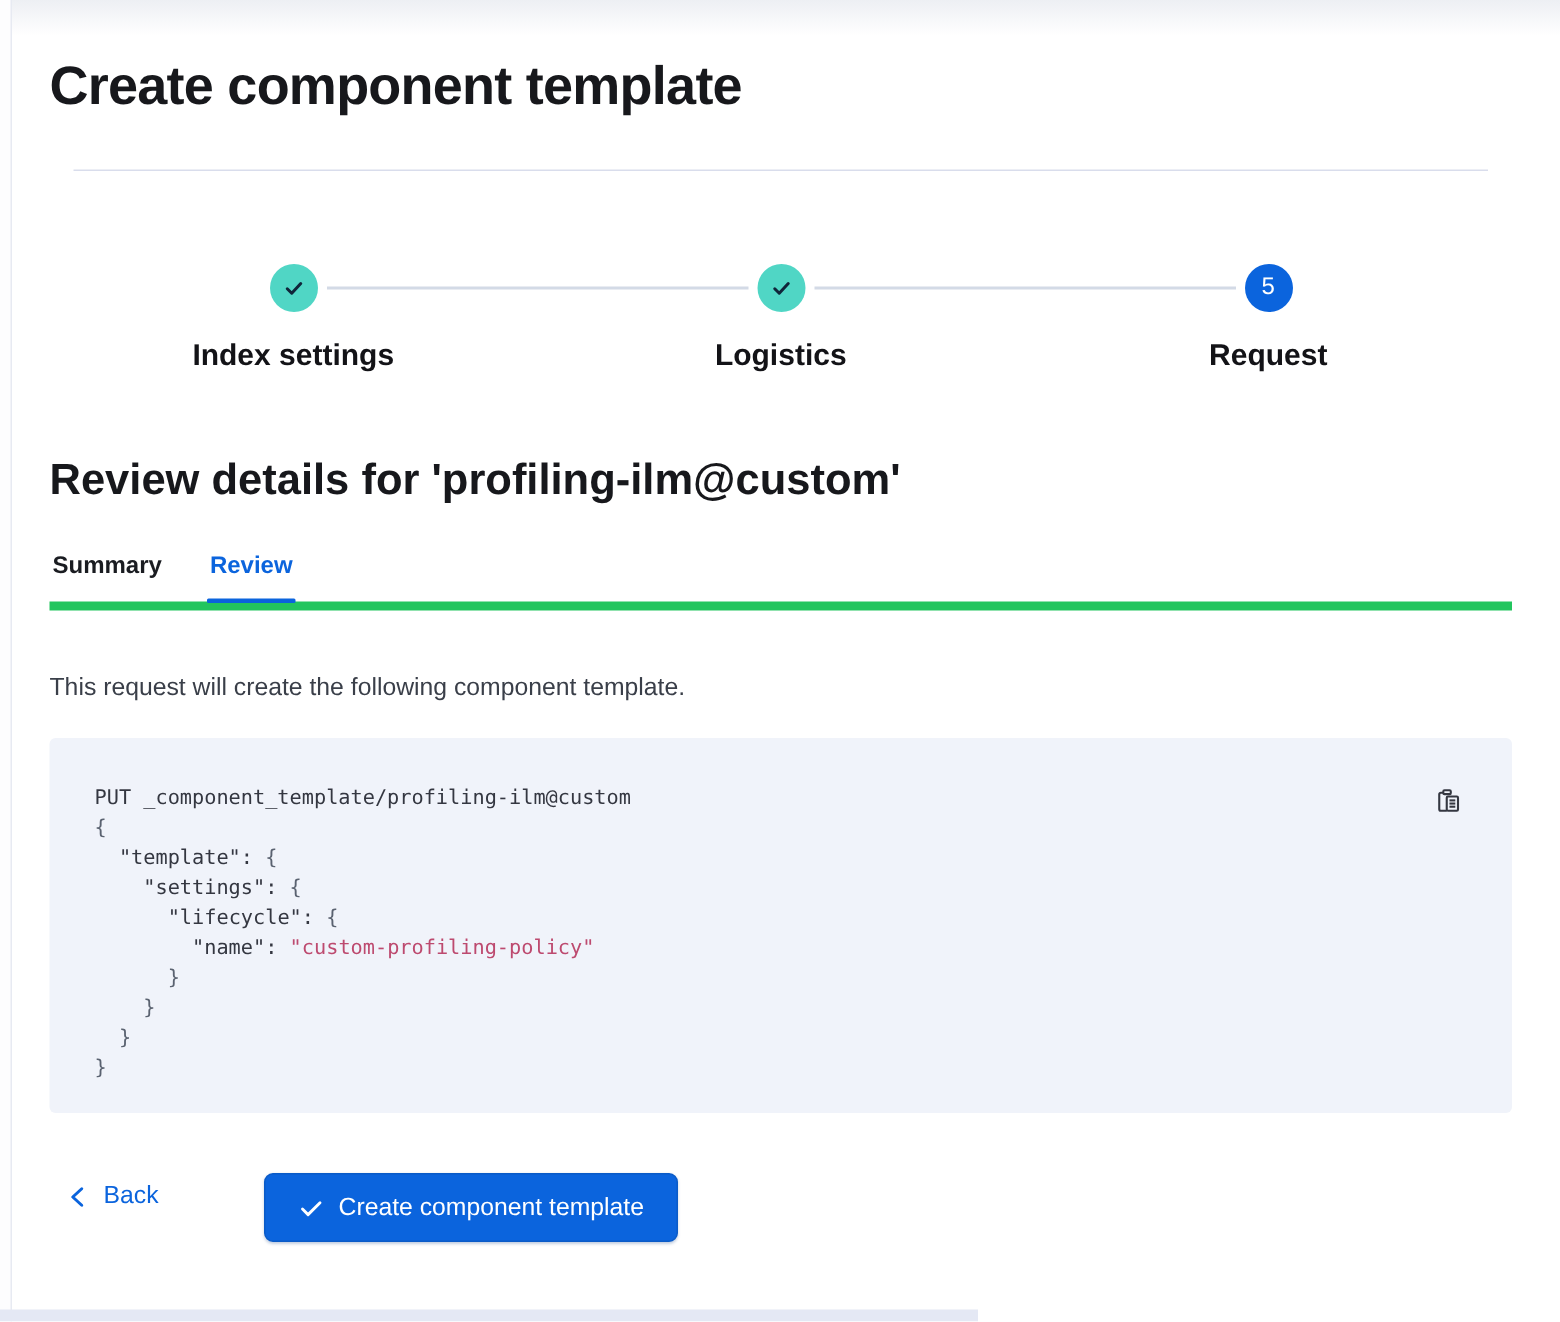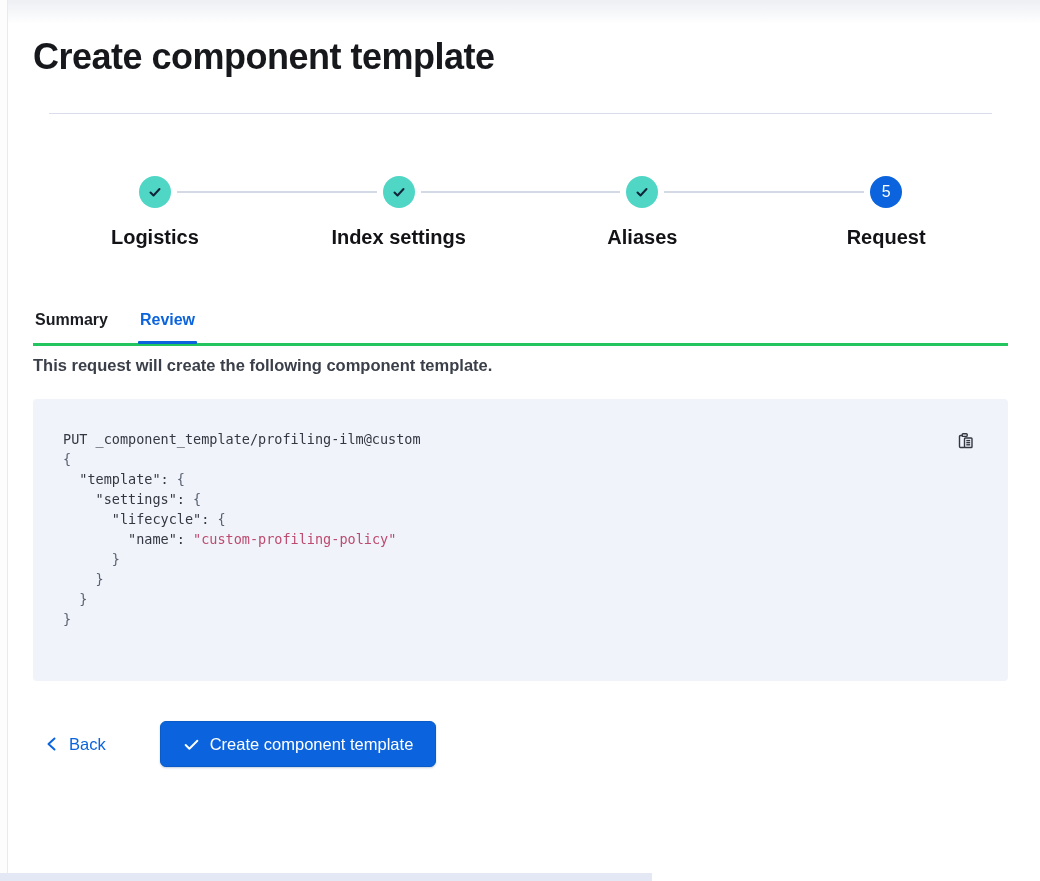--- a/index.html
+++ b/index.html
@@ -56,57 +56,57 @@
   .step-num { color: #fff; font-size: 16px; font-weight: 500; }
   .step-label {
     margin-top: 18px; font-size: 20px; font-weight: 700; color: #131317;
   }
 
   
   h2.review-heading {
     margin-top: 54px;
     font-size: 29px; font-weight: 700; color: #17181c; line-height: 34px;
   }
-  .tabs { display: flex; gap: 28px; margin-top: 62px; border-bottom: 3px solid #22c55e; }
+  .tabs { display: flex; gap: 28px; margin-top: 32px; border-bottom: 6px solid #22c55e; }
   .tab {
     background: none; border: none; font-family: inherit;
     font-size: 16px; font-weight: 700; color: #1a1c21;
     padding: 0 2px 14px 2px; cursor: pointer; position: relative;
   }
   .tab.active { color: var(--primary, #0b64dd); }
   .tab.active::after {
     content: ""; position: absolute; left: 0; right: 0; bottom: -1px;
     height: 3px; background: var(--primary, #0b64dd); border-radius: 1px;
   }
-  .request-description { margin-top: 10px; font-size: 16.5px; color: #3a3f49; font-weight: bold; }
+  .request-description { margin-top: 42px; font-size: 16.5px; color: #3a3f49; }
 
   
   .code-block {
     position: relative; margin-top: 24px;
     background: var(--code-bg, #f0f3fa);
     border-radius: 4px;
     padding: 30px 24px 46px 30px;
-    height: 282px;
+    height: 250px;
   }
   .code-pre {
     font-family: "DejaVu Sans Mono", "Liberation Mono", monospace;
     font-size: 13.5px; line-height: 20px; white-space: pre;
     color: #343741;
   }
   .tok-plain  { color: #343741; }
   .tok-key    { color: #343741; }
   .tok-punct  { color: #5a6270; }
   .tok-string { color: var(--code-string, #bd4a6f); }
   .copy-btn {
     position: absolute; top: 30px; right: 30px;
     background: none; border: none; cursor: pointer; padding: 2px;
   }
 
   
-  .footer-actions { display: flex; align-items: center; margin-top: 40px; }
+  .footer-actions { display: flex; align-items: flex-start; margin-top: 40px; gap: 16px; }
   .back-link {
     display: flex; align-items: center; gap: 10px;
     background: none; border: none; cursor: pointer;
     color: var(--primary, #0b64dd); font-size: 16.5px; font-weight: 500;
     font-family: inherit; padding: 6px 12px;
   }
   .create-btn {
     margin-left: 42px;
     display: inline-flex; align-items: center; gap: 10px;
     background: var(--primary, #0b64dd); color: #ffffff;
@@ -130,49 +130,41 @@
   <hr class="title-divider">
 
   <div class="stepper">
     <button class="step complete">
       <span class="step-circle">
         <svg class="step-check" width="16" height="16" viewBox="0 0 16 16">
             <polyline points="3.5,8.5 6.5,11.5 12.5,5" fill="none" stroke="#10253a" stroke-width="2" stroke-linecap="round" stroke-linejoin="round"></polyline>
           </svg>
 
       </span>
-      <span class="step-label">Logistics</span>
+      <span class="step-label">Index settings</span>
     </button>
     <button class="step complete">
       <span class="step-circle">
         <svg class="step-check" width="16" height="16" viewBox="0 0 16 16">
             <polyline points="3.5,8.5 6.5,11.5 12.5,5" fill="none" stroke="#10253a" stroke-width="2" stroke-linecap="round" stroke-linejoin="round"></polyline>
           </svg>
 
       </span>
-      <span class="step-label">Index settings</span>
-    </button>
-    <button class="step complete">
-      <span class="step-circle">
-        <svg class="step-check" width="16" height="16" viewBox="0 0 16 16">
-            <polyline points="3.5,8.5 6.5,11.5 12.5,5" fill="none" stroke="#10253a" stroke-width="2" stroke-linecap="round" stroke-linejoin="round"></polyline>
-          </svg>
-
-      </span>
-      <span class="step-label">Aliases</span>
+      <span class="step-label">Logistics</span>
     </button>
     <button class="step current">
       <span class="step-circle">
 
         <span class="step-num">5</span>
       </span>
       <span class="step-label">Request</span>
     </button>
   </div>
 
+  <h2 class="review-heading">Review details for 'profiling-ilm@custom'</h2>
 
   <div class="tabs">
     <button class="tab">Summary</button>
     <button class="tab active">Review</button>
   </div>
 
   <p class="request-description">This request will create the following component template.</p>
 
   <div class="code-block">
     <div class="code-pre" id="code-pre"><div class="code-line"><span class="tok-plain">PUT _component_template/profiling-ilm@custom</span></div><div class="code-line"><span class="tok-punct">{</span></div><div class="code-line"><span class="tok-plain">  </span><span class="tok-key">"template"</span><span class="tok-plain">: </span><span class="tok-punct">{</span></div><div class="code-line"><span class="tok-plain">    </span><span class="tok-key">"settings"</span><span class="tok-plain">: </span><span class="tok-punct">{</span></div><div class="code-line"><span class="tok-plain">      </span><span class="tok-key">"lifecycle"</span><span class="tok-plain">: </span><span class="tok-punct">{</span></div><div class="code-line"><span class="tok-plain">        </span><span class="tok-key">"name"</span><span class="tok-plain">: </span><span class="tok-string">"custom-profiling-policy"</span></div><div class="code-line"><span class="tok-punct">      }</span></div><div class="code-line"><span class="tok-punct">    }</span></div><div class="code-line"><span class="tok-punct">  }</span></div><div class="code-line"><span class="tok-punct">}</span></div></div>

